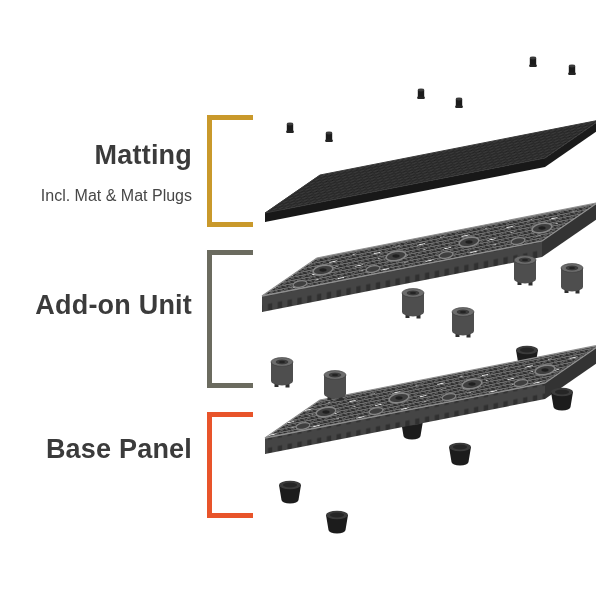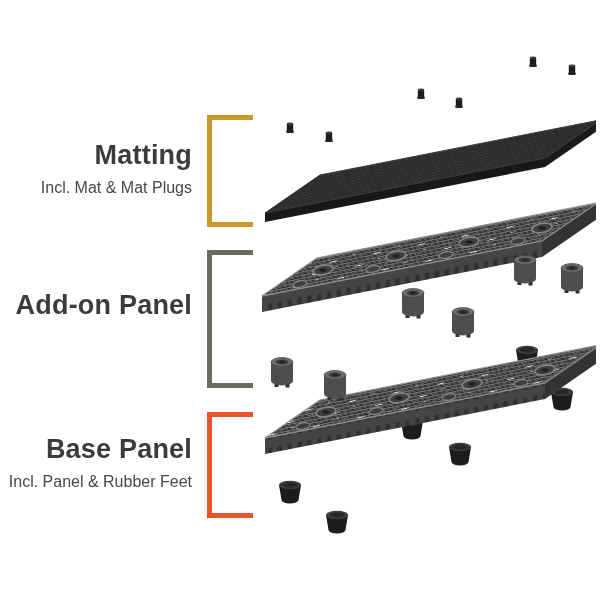--- a/index.html
+++ b/index.html
@@ -9,21 +9,21 @@
     font-family:Liberation Sans, sans-serif;
     overflow:hidden;
   }
   .scene { position:absolute; left:0; top:0; }
   .section { position:absolute; right:404px; text-align:right; white-space:nowrap; }
   .section .title {
     font-size:27px; font-weight:700; line-height:31px;
     color:var(--title_text,#3b3b3b); letter-spacing:.2px;
   }
   .section .subtitle {
-    font-size:16px; font-weight:400; margin-top:8px;
+    font-size:16px; font-weight:400; margin-top:16px;
     color:var(--subtitle_text,#474747);
     text-align:center;
   }
   .sec-matting { top:140px; }
   .sec-addon   { top:290px; }
   .sec-base    { top:434px; }
   .bracket {
     position:absolute; left:207px; width:46px; box-sizing:border-box;
     border:0 solid transparent;
     border-left-width:5px; border-top-width:5px; border-bottom-width:5px;
@@ -166,24 +166,23 @@
       <use href="#footP" x="290" y="485"></use>
       <use href="#footP" x="337" y="515"></use>
     </g>
   </svg>
 
   <div class="section sec-matting">
     <div class="title">Matting</div>
     <div class="subtitle">Incl. Mat &amp; Mat Plugs</div>
   </div>
   <div class="section sec-addon">
-    <div class="title">Add-on Panel</div>
+    <div class="title">Add-on Unit</div>
   </div>
   <div class="section sec-base">
     <div class="title">Base Panel</div>
-    <div class="subtitle">Incl. Panel &amp; Rubber Feet</div>
   </div>
 
   <div class="bracket bracket-matting"></div>
   <div class="bracket bracket-addon"></div>
   <div class="bracket bracket-base"></div>
 
 </div>
 
 </body></html>

